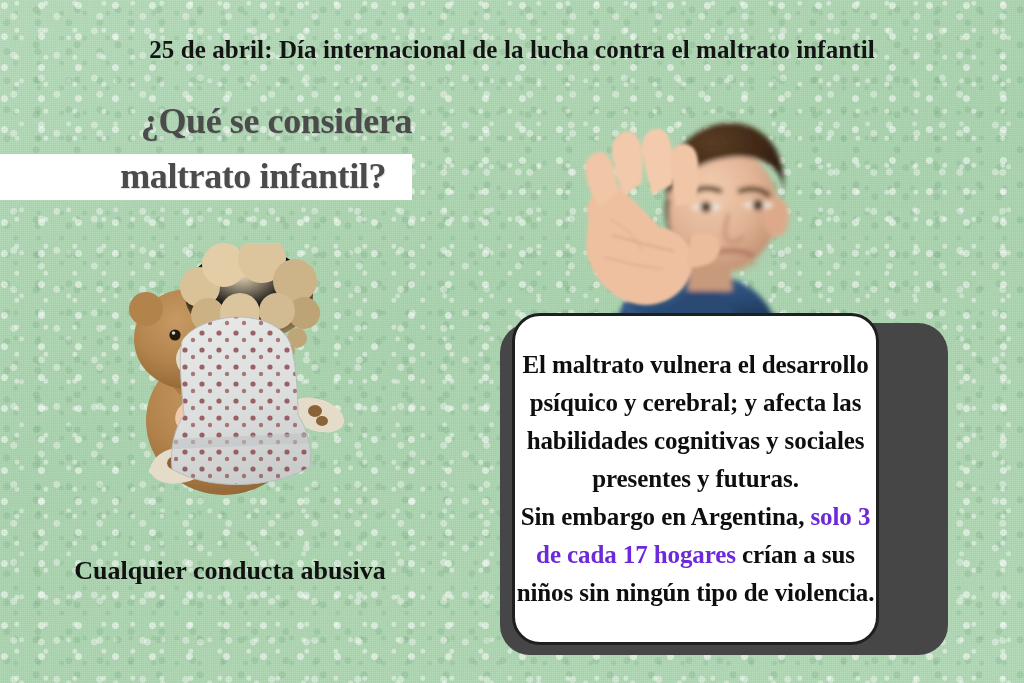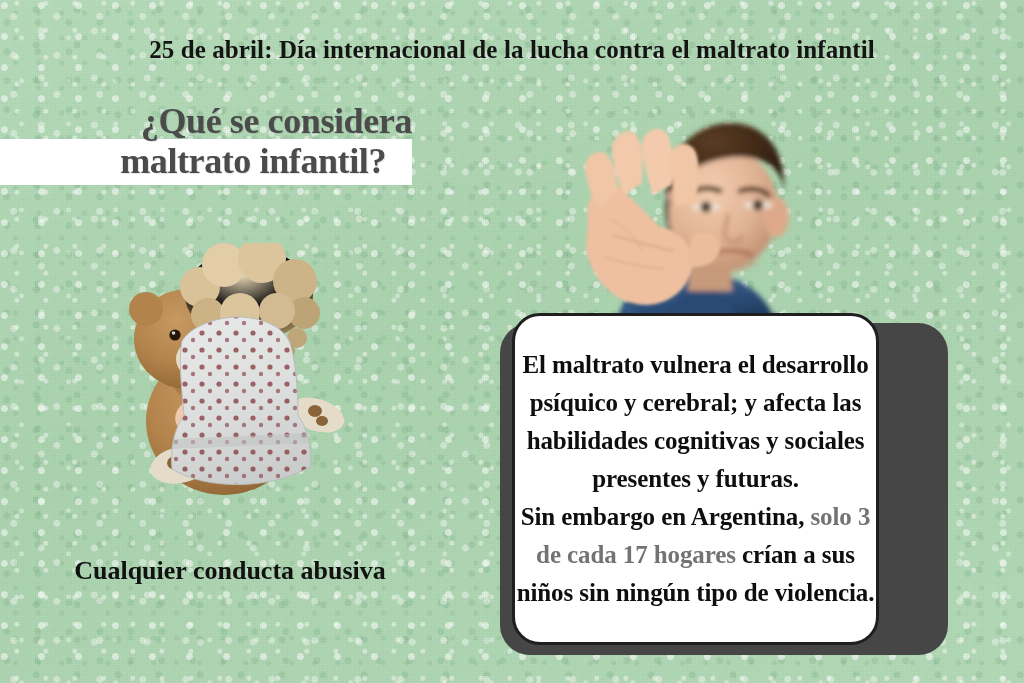--- a/index.html
+++ b/index.html
@@ -63,21 +63,21 @@
   .q-line {
     font-size: 36px;
     font-weight: 800;
     color: #4b4b4b;
     letter-spacing: -0.4px;
     line-height: 1;
     text-align: right;
     padding-right: 48px;
     text-shadow: 1px 1px 0 rgba(0,0,0,0.10);
   }
-  .q-line-1 { padding-top: 7px; }
+  .q-line-1 { padding-top: 7px; padding-bottom: 15px; }
   .q-line-2-band {
     background: #ffffff;
     width: 412px;
     height: 46px;
     display: flex;
     align-items: center;
     justify-content: flex-end;
   }
   .q-line-2 {
     font-size: 36px;
@@ -152,21 +152,21 @@
   }
   .bubble-text {
     width: 400px;
     text-align: center;
     color: #0e0e0e;
     font-size: 25px;
     font-weight: 700;
     line-height: 1.52;
     letter-spacing: -0.1px;
   }
-  .accent { color: #737373; }
+  .accent { color: #6d28d9; }
   .nowrap { white-space: nowrap; }
 </style>
 </head>
 <body>
 
 <div id="poster">
 
   <div class="poster-header">25 de abril: Día internacional de la lucha contra el maltrato infantil</div>
 
   <div class="question-block">

